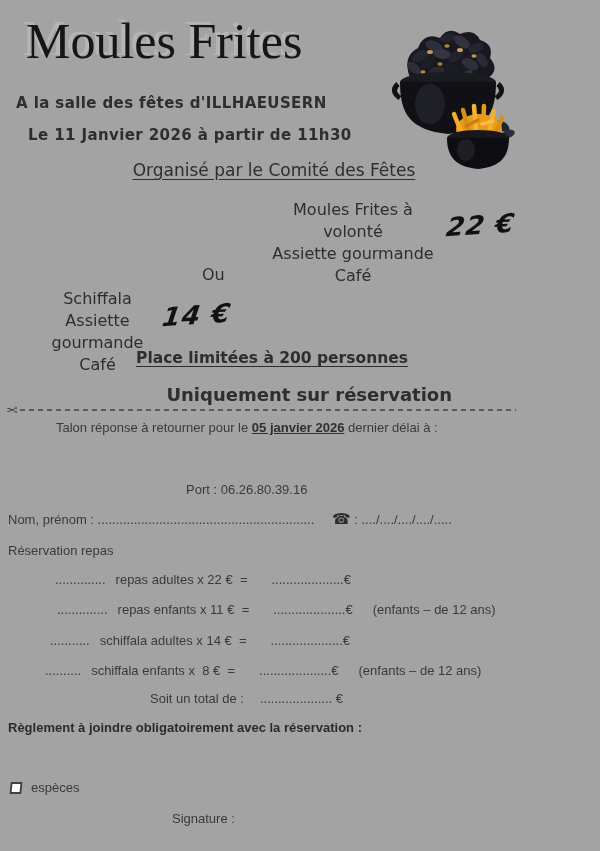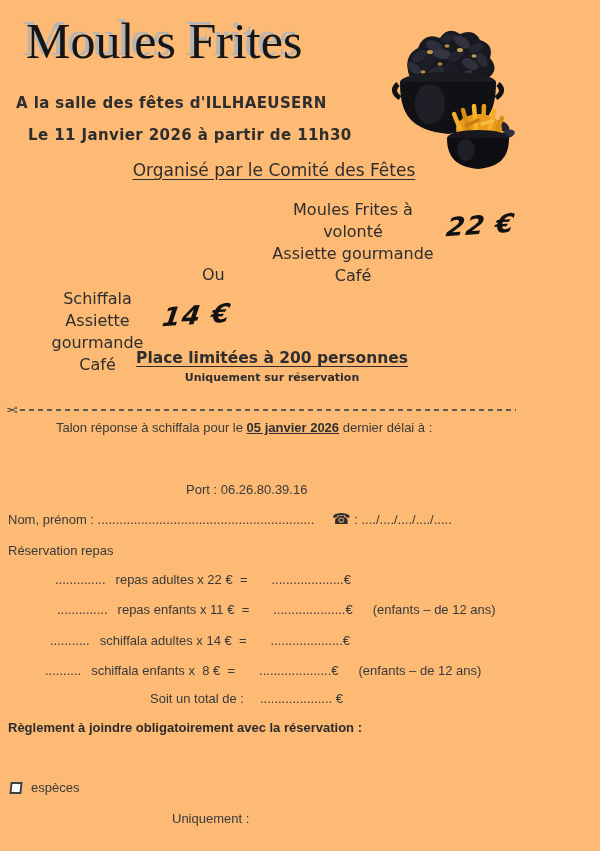--- a/index.html
+++ b/index.html
@@ -1,20 +1,20 @@
 <!DOCTYPE html>
 <html><head>
 <meta charset="utf-8">
 <style>
   * { margin: 0; padding: 0; box-sizing: border-box; }
   body { background: #ffffff; font-family: "Liberation Sans", sans-serif; }
   #page {
     position: relative;
     width: 600px; height: 851px;
-    background: #fdba74;
+    background: #a3a3a3;
     overflow: hidden;
     color: #333;
   }
   [data-bind] { white-space: pre-wrap; }
 
   
   .title {
     position: absolute; left: 26px; top: 12px;
     font-family: "Liberation Serif", serif;
     font-size: 50px; font-weight: 500; letter-spacing: 0px;
@@ -40,22 +40,22 @@
     font-family: "DejaVu Sans", sans-serif;
   }
   .price1 { left: 447px; top: 210px; }
   .price2 { left: 163px; top: 300px; }
   .ou { position: absolute; left: 202px; top: 265px; font-size: 16px; }
   .limit {
     position: absolute; left: 92px; top: 349px; width: 360px; text-align: center;
     font-size: 15.5px; font-weight: bold; text-decoration: underline; text-underline-offset: 3px;
   }
   .uniq {
-    position: absolute; left: 92px; top: 371px; width: 360px; text-align: center;
-    font-size: 11px; font-weight: bold;
+    position: absolute; left: 92px; top: 384px; width: 360px; text-align: right;
+    font-size: 18px; font-weight: bold;
   }
 
   
   .cutline { position: absolute; left: 6px; top: 403px; width: 510px; display: flex; align-items: center; }
   .scissors { font-size: 14px; color: #444; transform: scaleX(-1); line-height: 1; }
   .dashes {
     flex: 1; height: 2px; margin-left: 2px;
     background: repeating-linear-gradient(90deg, #5a5a5a 0 5px, transparent 5px 9px);
   }
 
@@ -171,21 +171,21 @@
 
   <div class="comic limit" data-bind="menu.limit_line">Place limitées à 200 personnes</div>
   <div class="comic uniq" data-bind="menu.reservation_line">Uniquement sur réservation</div>
 
   <div class="cutline">
     <span class="scissors" data-bind="form.scissors_icon">✂</span>
     <span class="dashes"></span>
   </div>
 
   <div class="form talon">
-    <span data-bind="form.intro_prefix">Talon réponse à schiffala pour le </span><b data-bind="form.intro_date">05 janvier 2026</b><span data-bind="form.intro_suffix"> dernier délai à :</span>
+    <span data-bind="form.intro_prefix">Talon réponse à retourner pour le </span><b data-bind="form.intro_date">05 janvier 2026</b><span data-bind="form.intro_suffix"> dernier délai à :</span>
   </div>
   <div class="form port" data-bind="form.phone_line">Port : 06.26.80.39.16</div>
 
   <div class="form nomline">
     <span data-bind="form.name_label">Nom, prénom :</span>
     <span data-bind="form.name_dots">............................................................</span>
     <span class="telicon" data-bind="form.tel_icon">☎</span>
     <span data-bind="form.tel_dots">: ..../..../..../..../.....</span>
   </div>
 
@@ -208,15 +208,15 @@
     <span data-bind="form.total_label">Soit un total de :</span><span class="amt" data-bind="form.total_dots">.................... €</span>
   </div>
 
   <div class="form payhdr" data-bind="form.payment_header">Règlement à joindre obligatoirement avec la réservation :</div>
 
   <div class="form payopt payopt-1">
     <span class="cbx"></span>
     <span data-bind="form.payment_options.1.label">espèces</span>
   </div>
 
-  <div class="form signature" data-bind="form.signature_label">Uniquement :</div>
+  <div class="form signature" data-bind="form.signature_label">Signature :</div>
 
 </div>
 
 </body></html>

